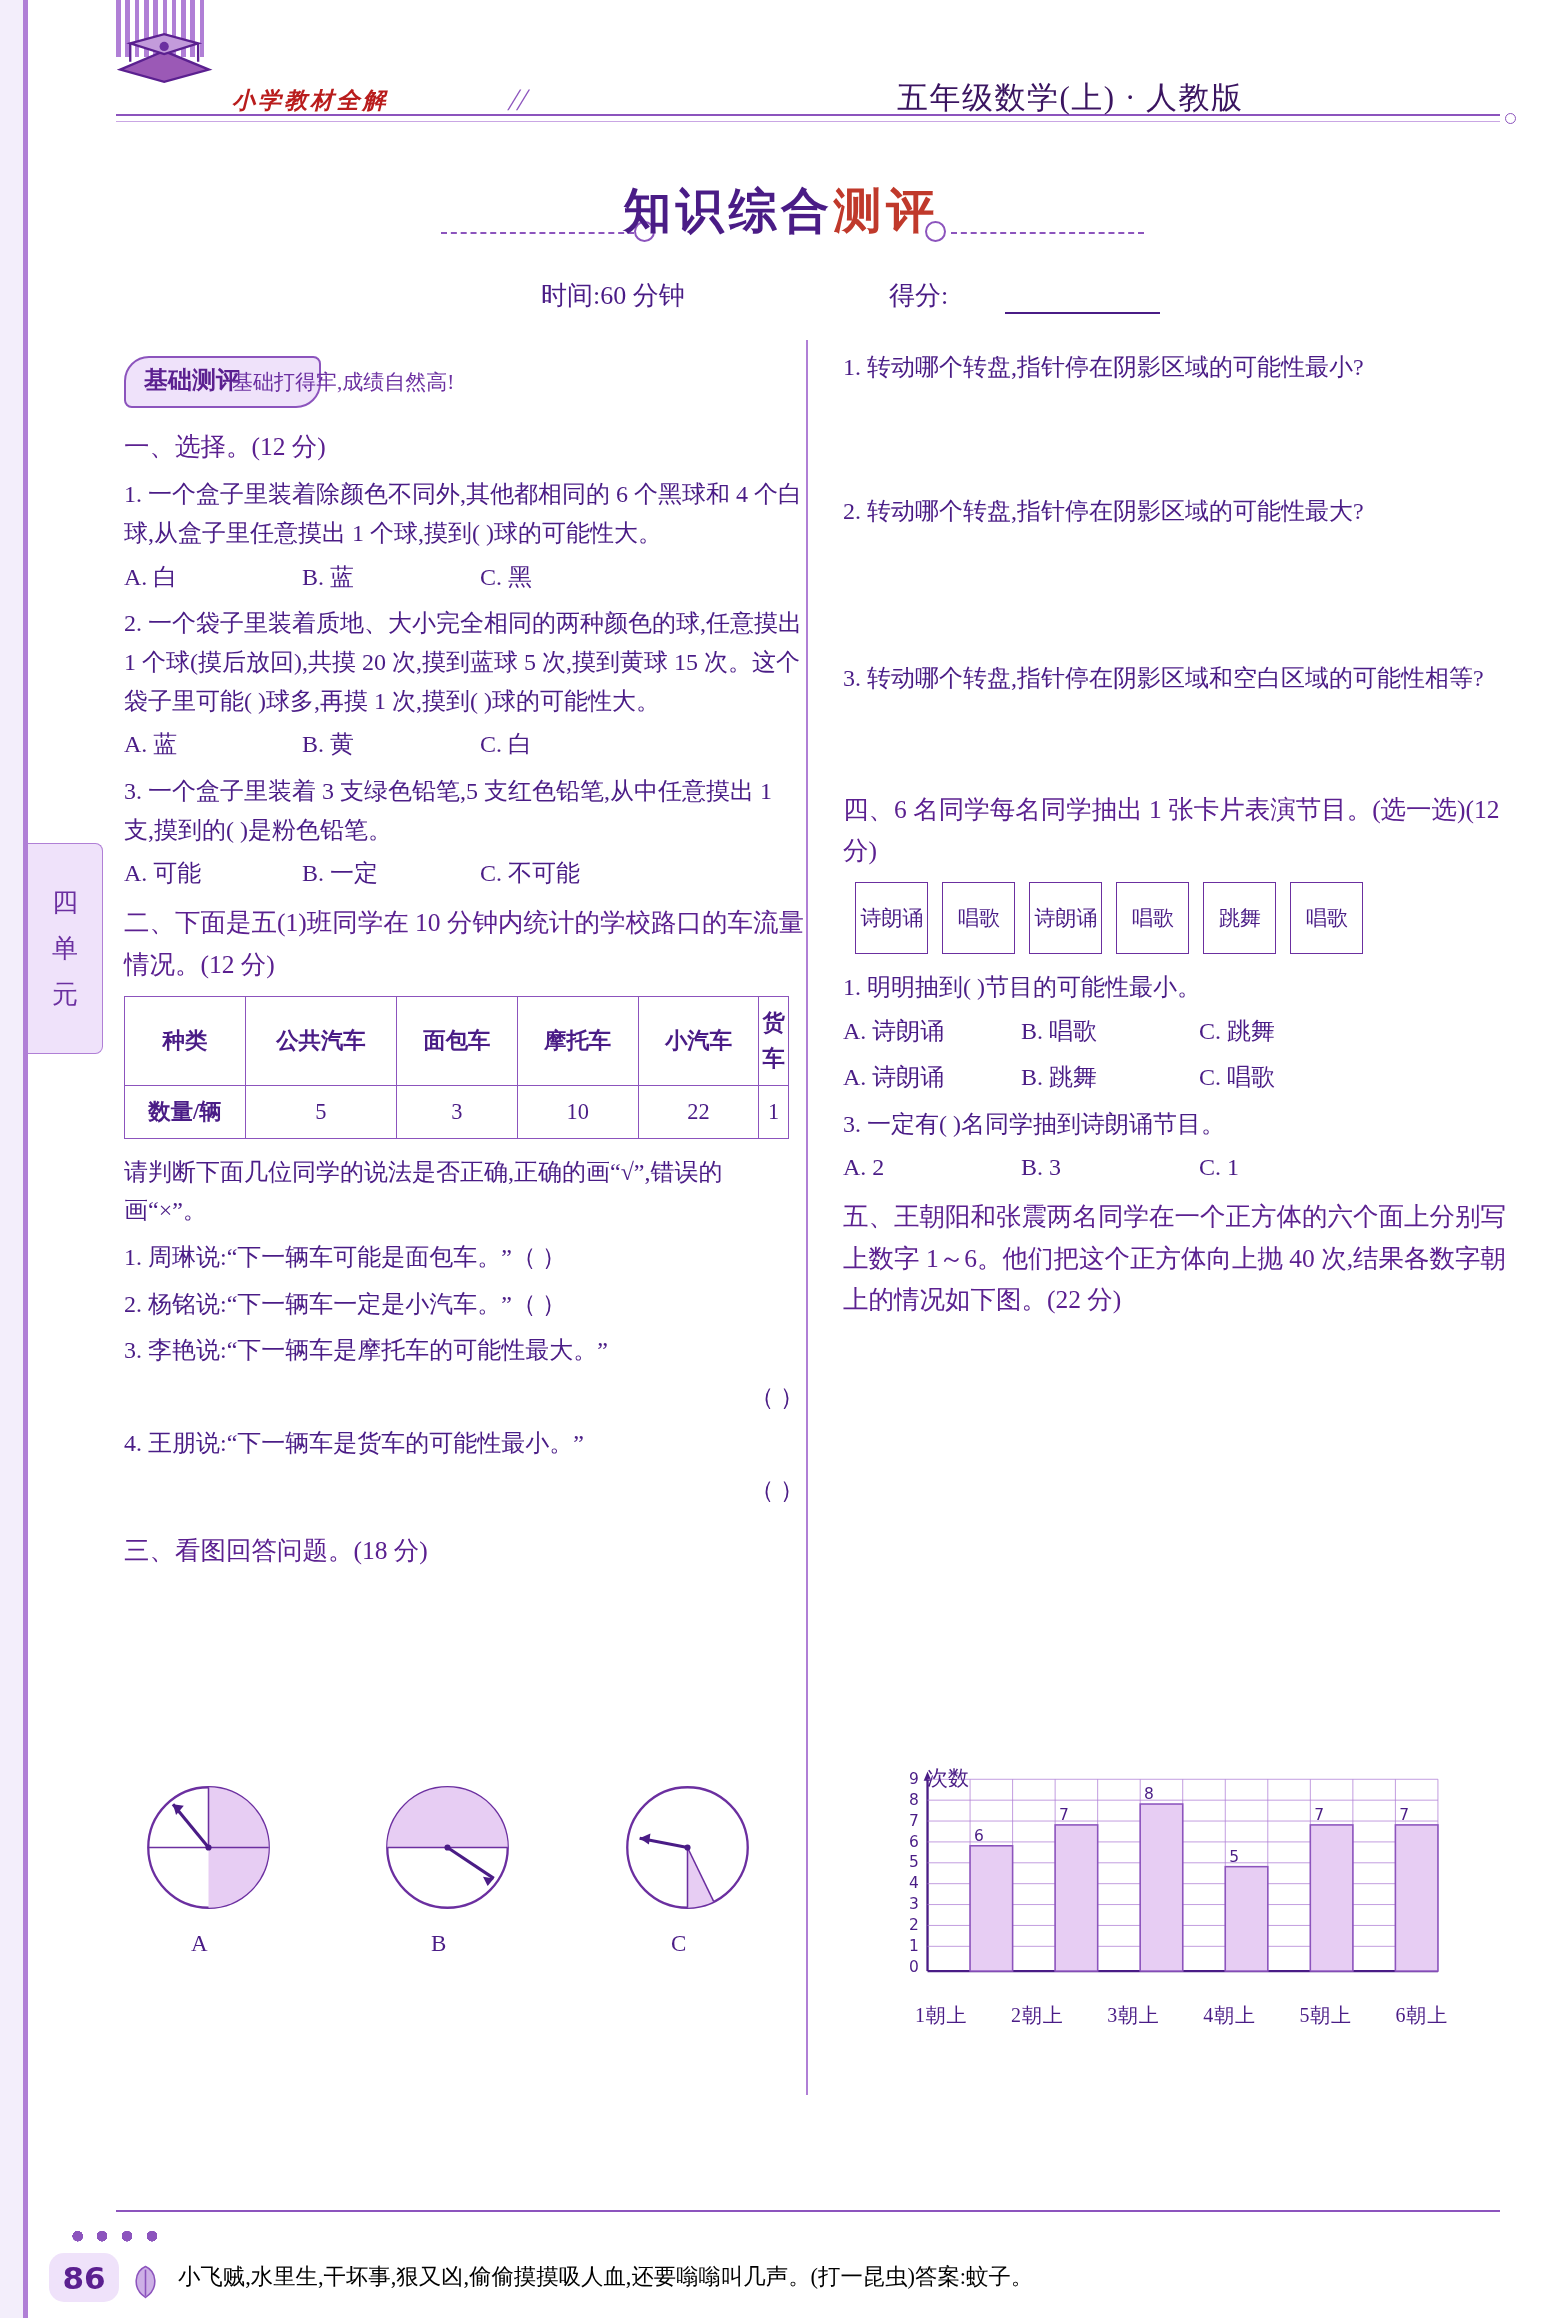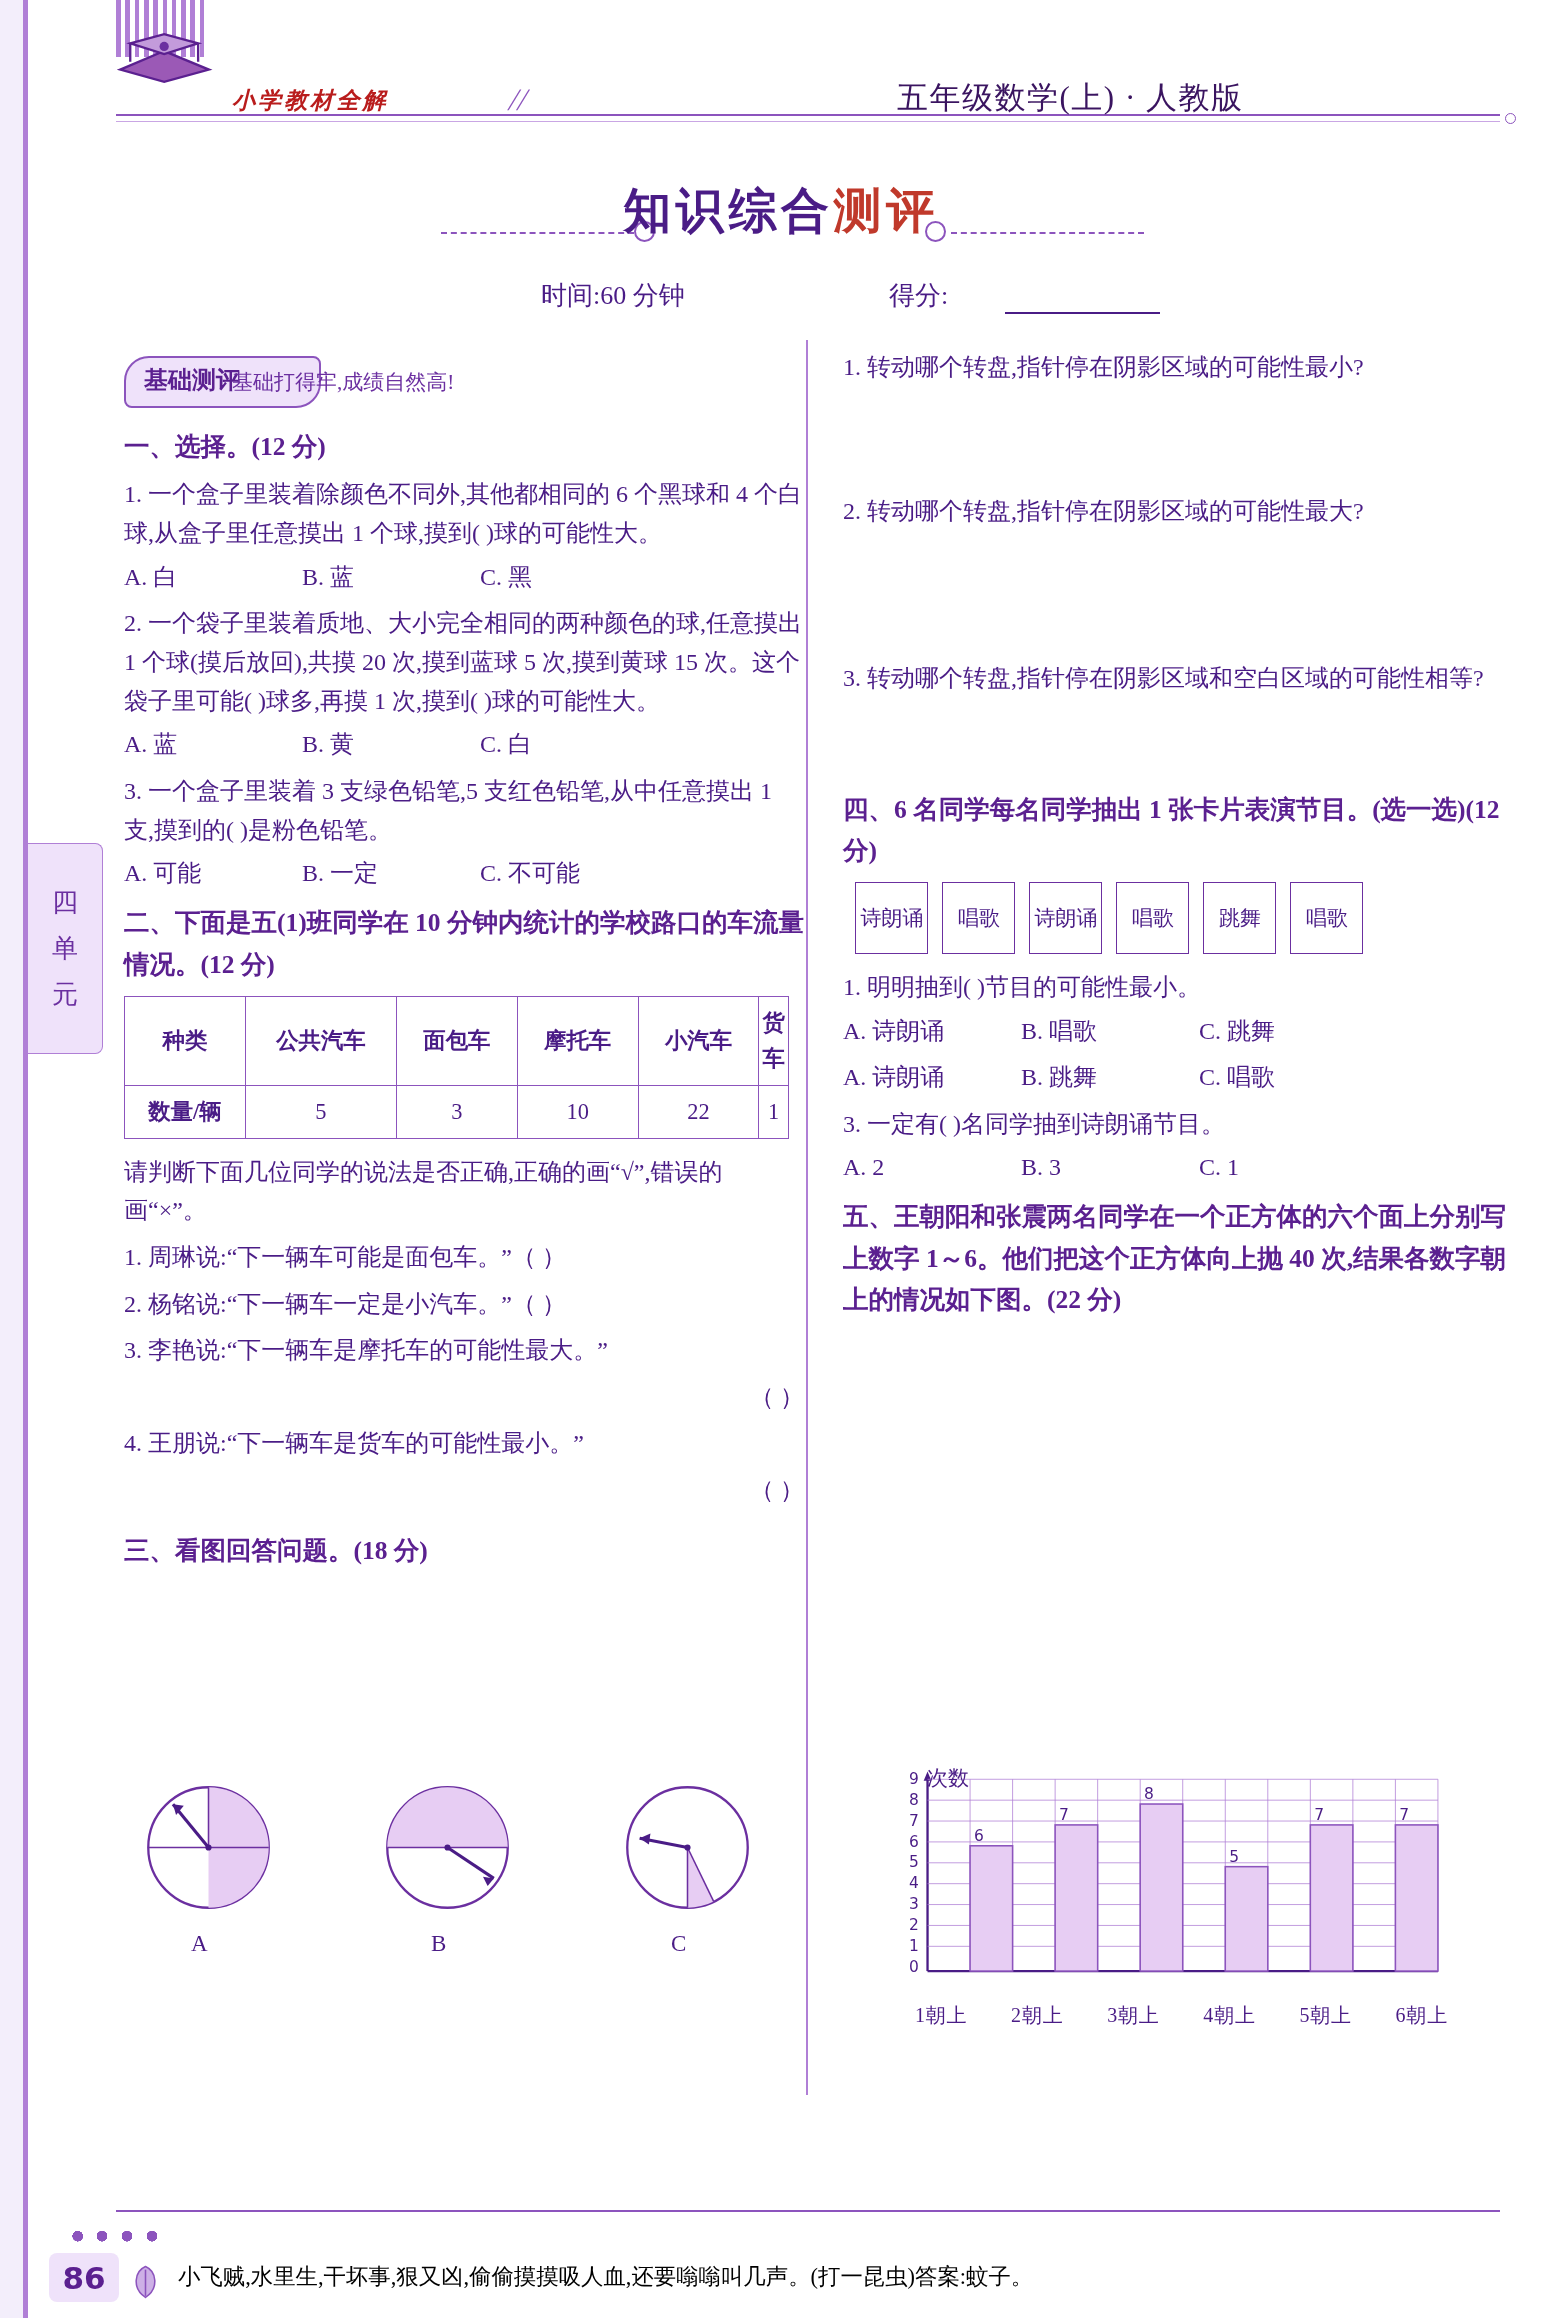--- a/index.html
+++ b/index.html
@@ -107,21 +107,21 @@
   .col{
     position:absolute;font-size:24px;line-height:1.62;color:#4a1c86;
   }
   .col-left{left:124px;top:417px;width:680px;}
   .col-right{left:843px;top:340px;width:680px;}
   .divider{
     position:absolute;left:806px;top:340px;width:1.5px;height:1755px;
     background:#b07fd6;
   }
 
-  .h-sec{color:#5b2090;font-size:25.5px;font-weight:bold;margin:9.3px 0 4.6px 0;}
+  .h-sec{color:#5b2090;font-size:25.5px;font-weight:normal;margin:9.3px 0 4.6px 0;}
   p.q{margin:7.7px 0 4.6px 0;text-indent:0;}
   p.opts{margin:3.1px 0 7.7px 0;}
   .opt{display:inline-block;}
   .opt.a{width:178px;}
   .opt.b{width:178px;}
 
   
   table.traffic{
     border-collapse:collapse;margin:10.8px 0 14px 0;width:665px;
     font-size:22.4px;color:#4a1c86;
@@ -152,21 +152,21 @@
   }
   .chart-title{position:absolute;left:46px;top:-6.2px;font-size:21px;color:#4a1c86;}
   .chart-xlabels{position:absolute;left:34px;top:232px;font-size:20px;color:#4a1c86;letter-spacing:0.8px;}
   .foot-rule{position:absolute;left:116px;top:2210px;width:1384px;height:2.3px;background:#8c54bd;}
   .foot-dots{position:absolute;left:70px;top:2230px;width:101px;height:12.4px;
     background:radial-gradient(circle 5.4px at 7.7px 6.2px,#8c54bd 98%,transparent),
                radial-gradient(circle 5.4px at 32px 6.2px,#8c54bd 98%,transparent),
                radial-gradient(circle 5.4px at 57px 6.2px,#8c54bd 98%,transparent),
                radial-gradient(circle 5.4px at 82px 6.2px,#8c54bd 98%,transparent);}
   .pagenum{
-    position:absolute;left:49px;top:2253px;width:70px;height:49px;border-radius:8px;
+    position:absolute;left:49px;top:2253px;width:70px;height:49px;border-radius:15px;
     background:#efe2fa;color:#5b2090;font-size:31px;font-weight:bold;
     display:flex;align-items:center;justify-content:center;
     font-family:"DejaVu Sans","Liberation Sans",sans-serif;
   }
   .riddle{
     position:absolute;left:178px;top:2261px;font-size:22.4px;color:#000000;
   }
   .leaf{position:absolute;left:130px;top:2265px;width:31px;height:34px;}
 
   

